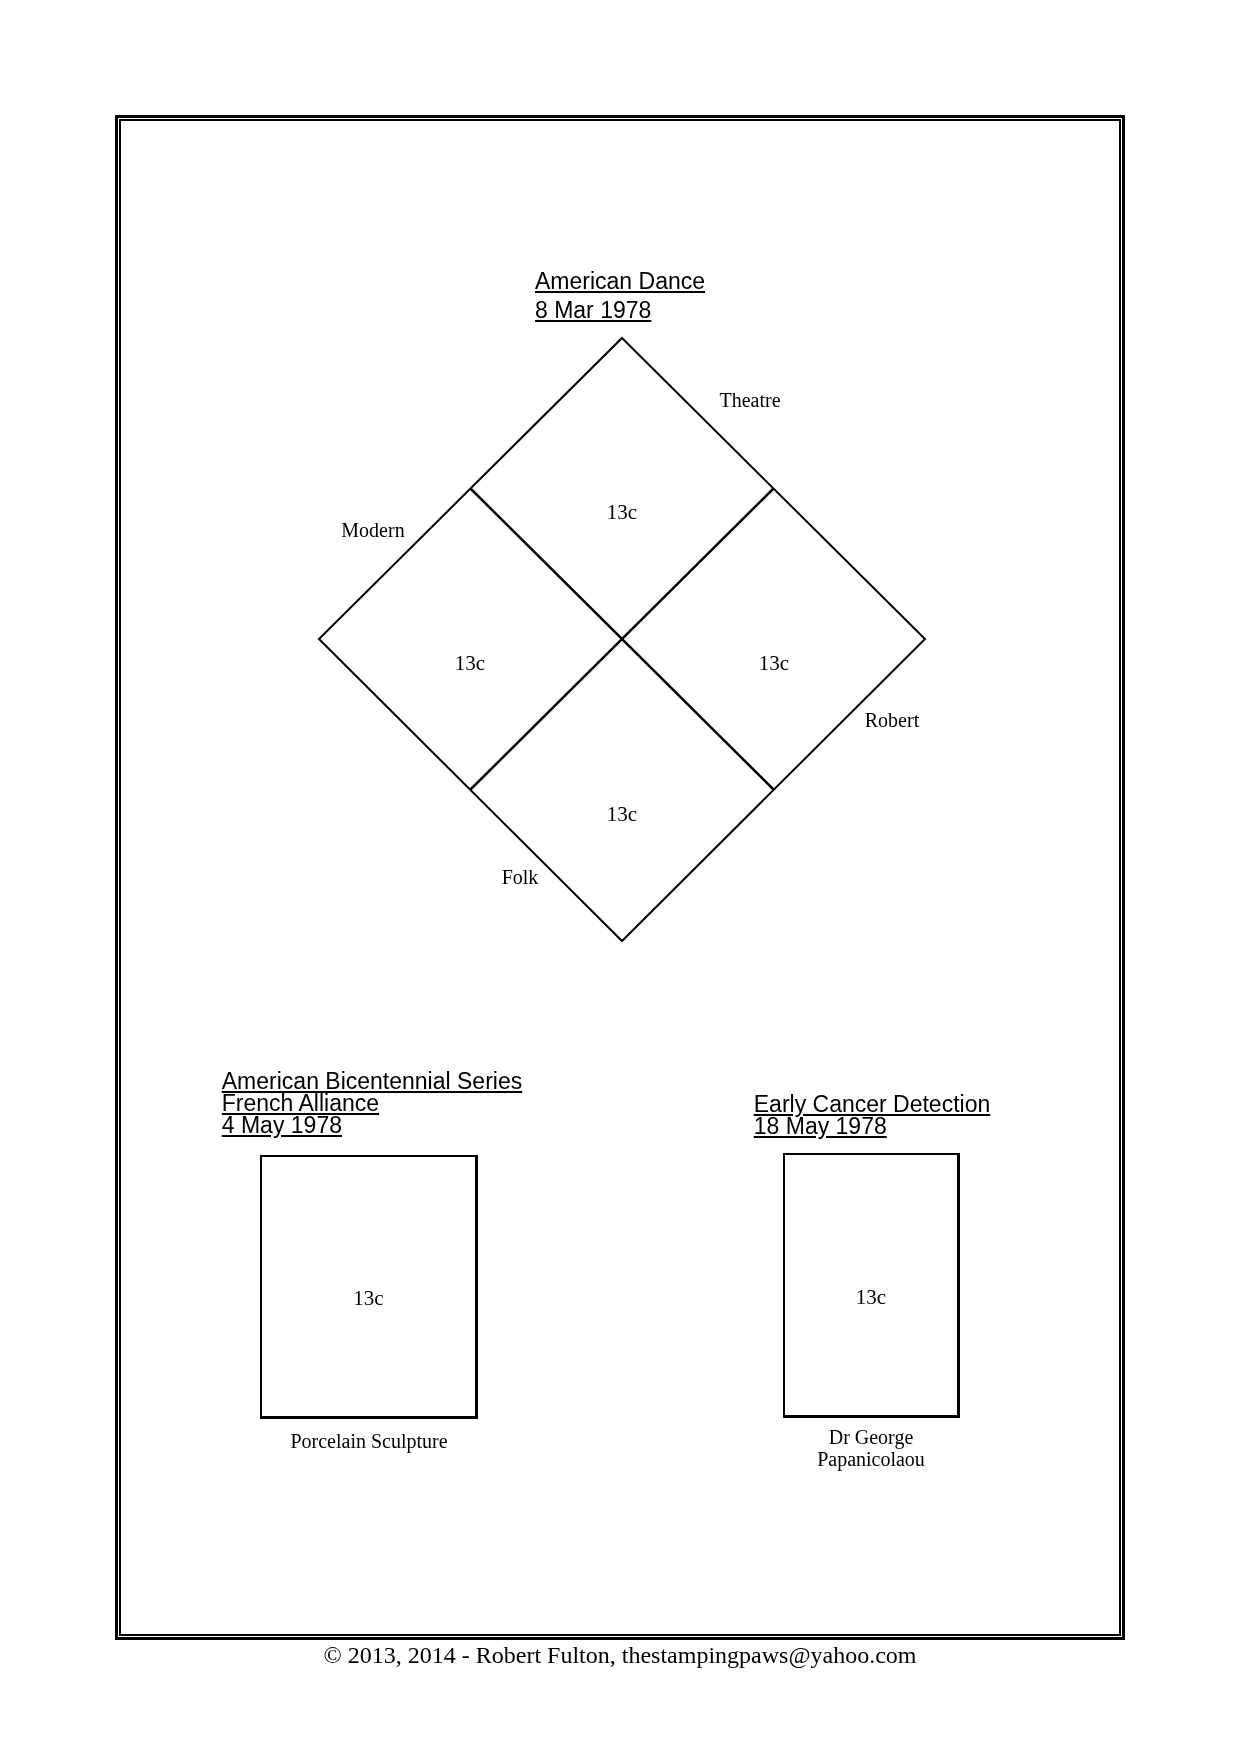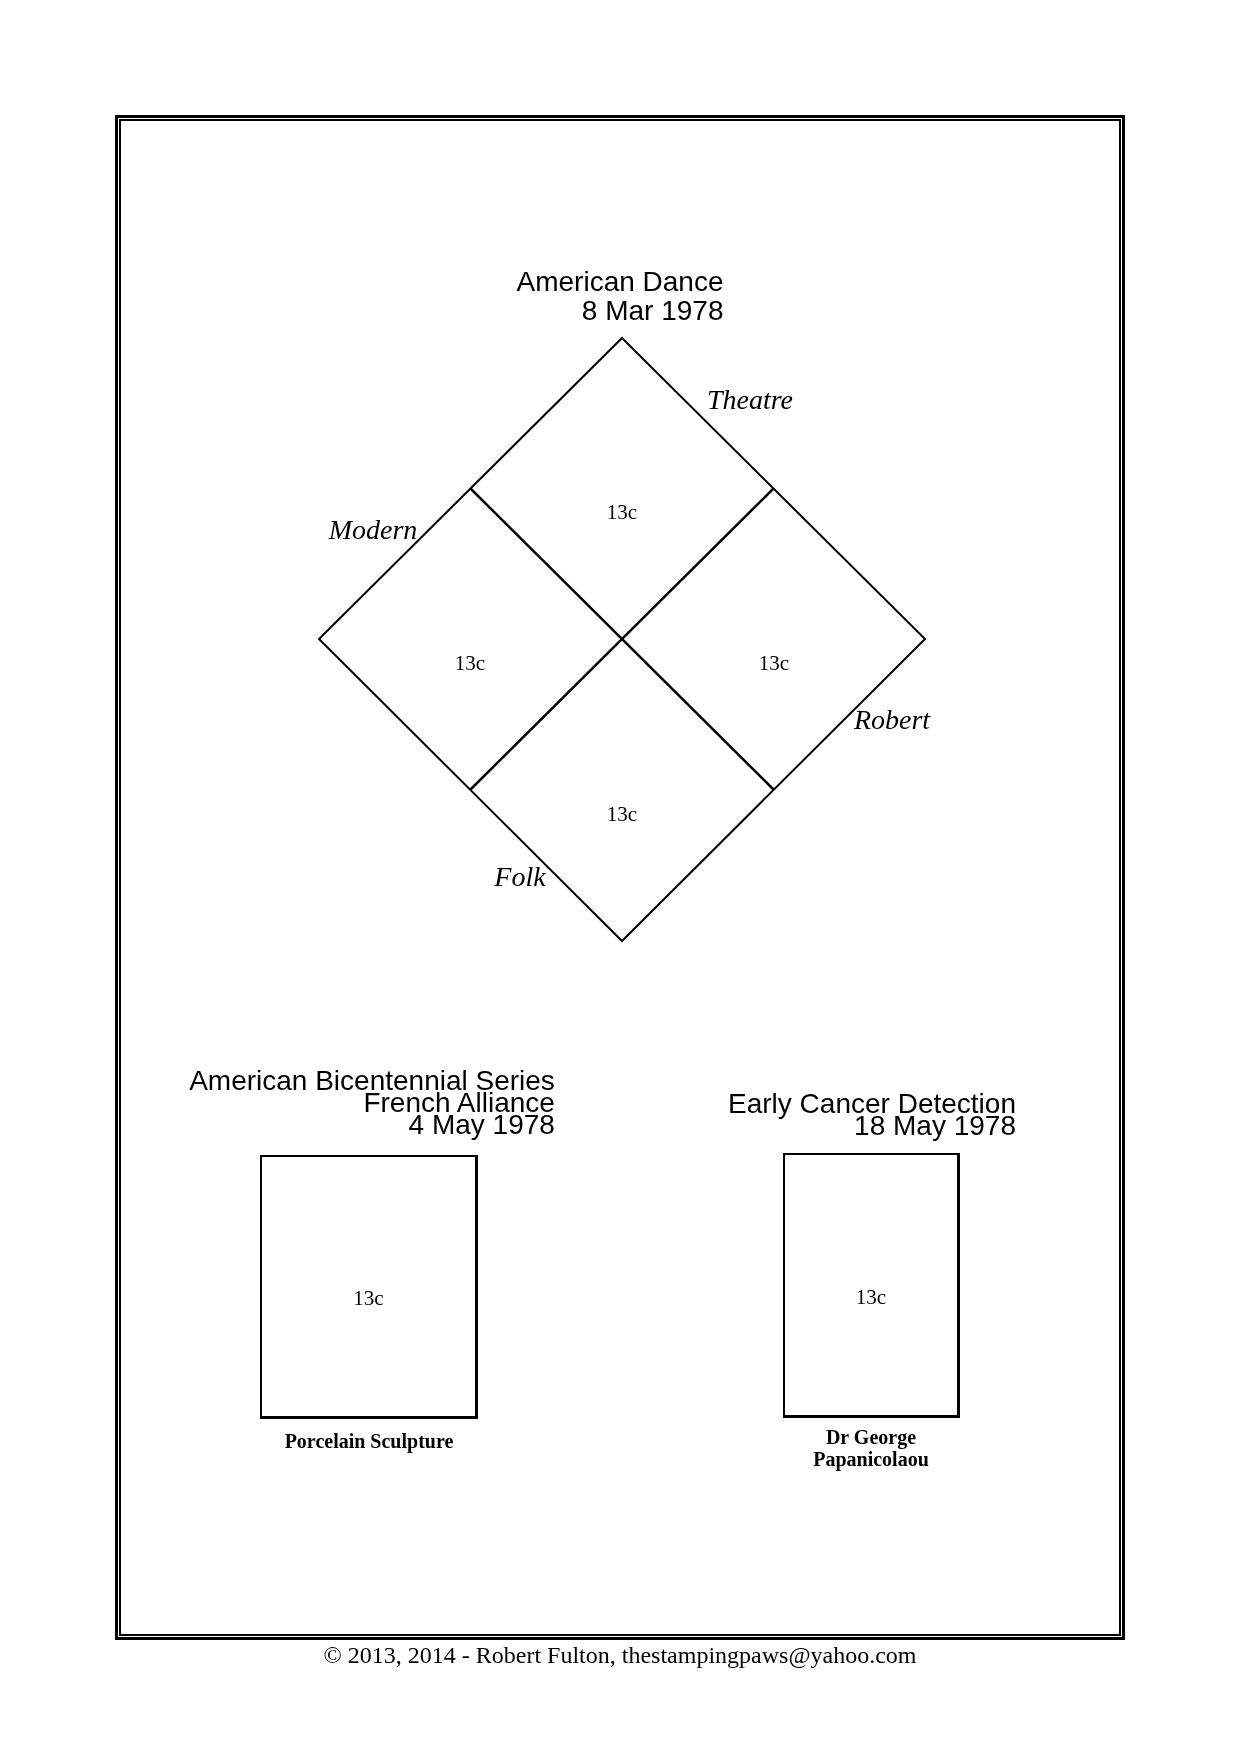--- a/index.html
+++ b/index.html
@@ -38,43 +38,42 @@
     left: 620px; top: 140px;
     text-align: center;
     font-size: 40px;
     font-weight: bold;
     line-height: 53px;
     letter-spacing: 0px;
   }
 
   
   .section-heading {
-    text-align: right;
-    font-size: 28px;
+    text-align: left;
+    font-size: 23px;
     line-height: 29px;
+    text-decoration: underline;
   }
   .section-heading.tight { line-height: 22px; }
 
   
   .serif-label {
     font-family: "Liberation Serif", serif;
-    font-size: 28px;
-    font-style: italic;
+    font-size: 20px;
   }
   .stamp-value {
     font-family: "Liberation Serif", serif;
     font-size: 21px;
     margin-top: 24px;
   }
   .stamp-caption {
     font-family: "Liberation Serif", serif;
     font-size: 20px;
     text-align: center;
     line-height: 22px;
-    font-weight: bold;
   }
 
   
   .stamp-box {
     border: 2px solid #000;
     border-right-width: 3px;
     border-bottom-width: 3px;
     box-sizing: border-box;
     display: flex;
     align-items: center;

